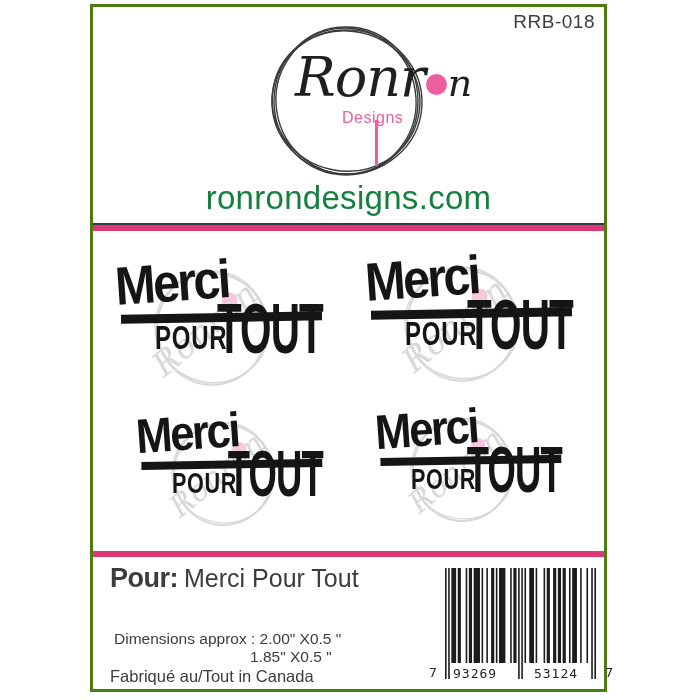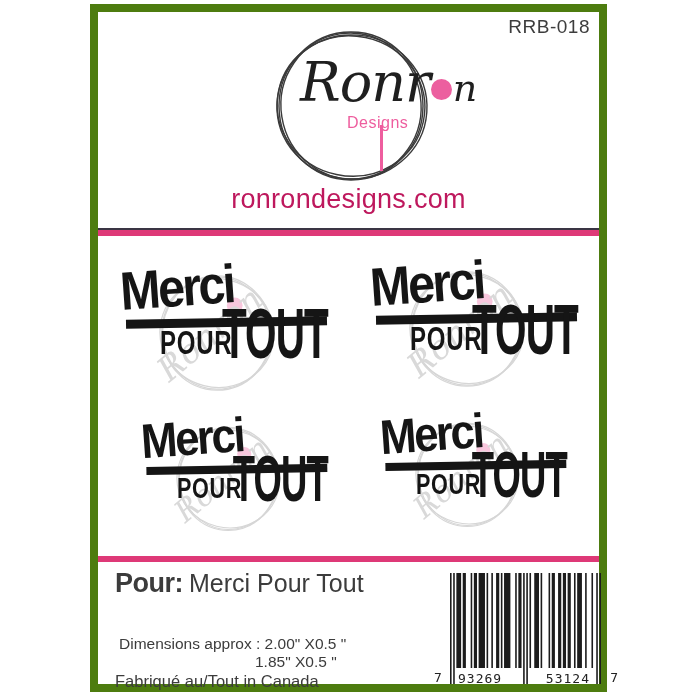--- a/index.html
+++ b/index.html
@@ -1,38 +1,38 @@
 <!DOCTYPE html>
 <html><head>
 <meta charset="utf-8">
 <style>
   html,body{margin:0;padding:0;background:#ffffff;width:700px;height:700px;
     font-family:"Liberation Sans",sans-serif;-webkit-font-smoothing:antialiased;}
   .stage{position:relative;width:700px;height:700px;background:#fff;overflow:hidden;}
 
   
   .card{position:absolute;left:90px;top:4px;width:517px;height:688px;
-    background:#fff;border:8px solid #4d7c0f;box-sizing:border-box;}
+    background:#fff;border:3px solid #4d7c0f;box-sizing:border-box;}
 
   .sku{position:absolute;top:4px;right:9px;font-size:19px;color:#3d3d3d;letter-spacing:.5px;}
 
   
   .logo{position:absolute;left:170px;top:14px;width:166px;height:162px;}
   .logo svg.sketch{position:absolute;left:0;top:0;width:166px;height:162px;}
   .logo-name{position:absolute;left:32px;top:40px;font-family:"DejaVu Serif",serif;
     font-style:italic;font-size:38px;color:#1f1f1f;white-space:nowrap;letter-spacing:-1px;}
   .logo-name .rcap{font-size:54px;line-height:0;}
   .logo-dot{display:inline-block;width:21px;height:21px;border-radius:50%;
     background:#ec5f9f;vertical-align:1px;margin:0 1px;}
   .logo-designs{position:absolute;left:79px;top:88px;font-size:16px;letter-spacing:.5px;
     color:#ee5d9e;font-weight:400;}
   .logo-stick{position:absolute;left:112px;top:99px;width:3px;height:46px;background:#ee5d9e;}
 
   .website{position:absolute;left:0;top:172px;width:100%;text-align:center;
-    font-size:27px;color:#be185d;letter-spacing:.3px;}
+    font-size:33px;color:#15803d;letter-spacing:.3px;}
 
   
   .bar{position:absolute;left:0;right:0;background:#de3977;}
   .bar-top{top:216px;height:6px;border-top:2px solid #3a3544;}
   .bar-bottom{top:544px;height:6px;}
 
   
   .die{position:absolute;width:214px;height:120px;}
   .die.d1{left:22px;top:260px;}
   .die.d2{left:272px;top:256px;}
@@ -59,21 +59,21 @@
   .dims2{left:157px;top:641px;}
   .made{left:17px;top:660px;font-size:16.5px;}
 
   
   .barcode{position:absolute;left:352px;top:561px;width:151px;height:111px;}
   .barcode svg{position:absolute;left:0;top:0;width:151px;height:111px;}
   .bc-d{position:absolute;font-size:13px;color:#222;font-family:"DejaVu Sans Mono",monospace;}
   .bc-left{left:-16px;bottom:-1px;}
   .bc-right{right:-17px;bottom:-1px;}
   .bc-g1{left:8px;bottom:-2px;width:58px;letter-spacing:1px;}
-  .bc-g2{left:82px;bottom:-2px;width:58px;text-align:right;letter-spacing:1px;margin-top:44px;}
+  .bc-g2{left:82px;bottom:-2px;width:58px;text-align:center;letter-spacing:1px;margin-top:44px;}
 </style>
 </head>
 <body>
 
 <div class="stage">
   <div class="card">
 
     <div class="sku">RRB-018</div>
 
     <div class="logo">

